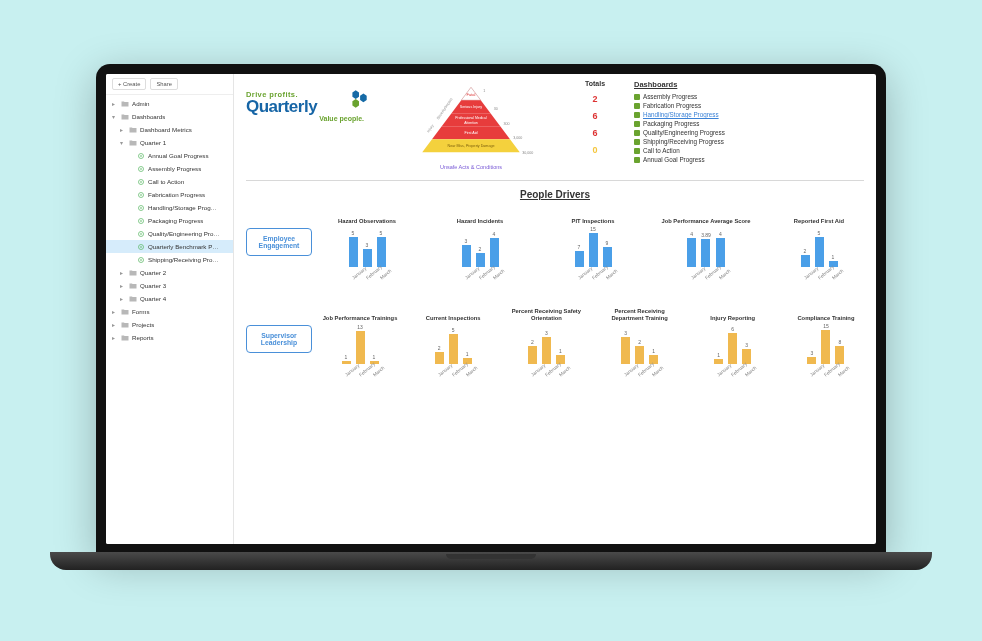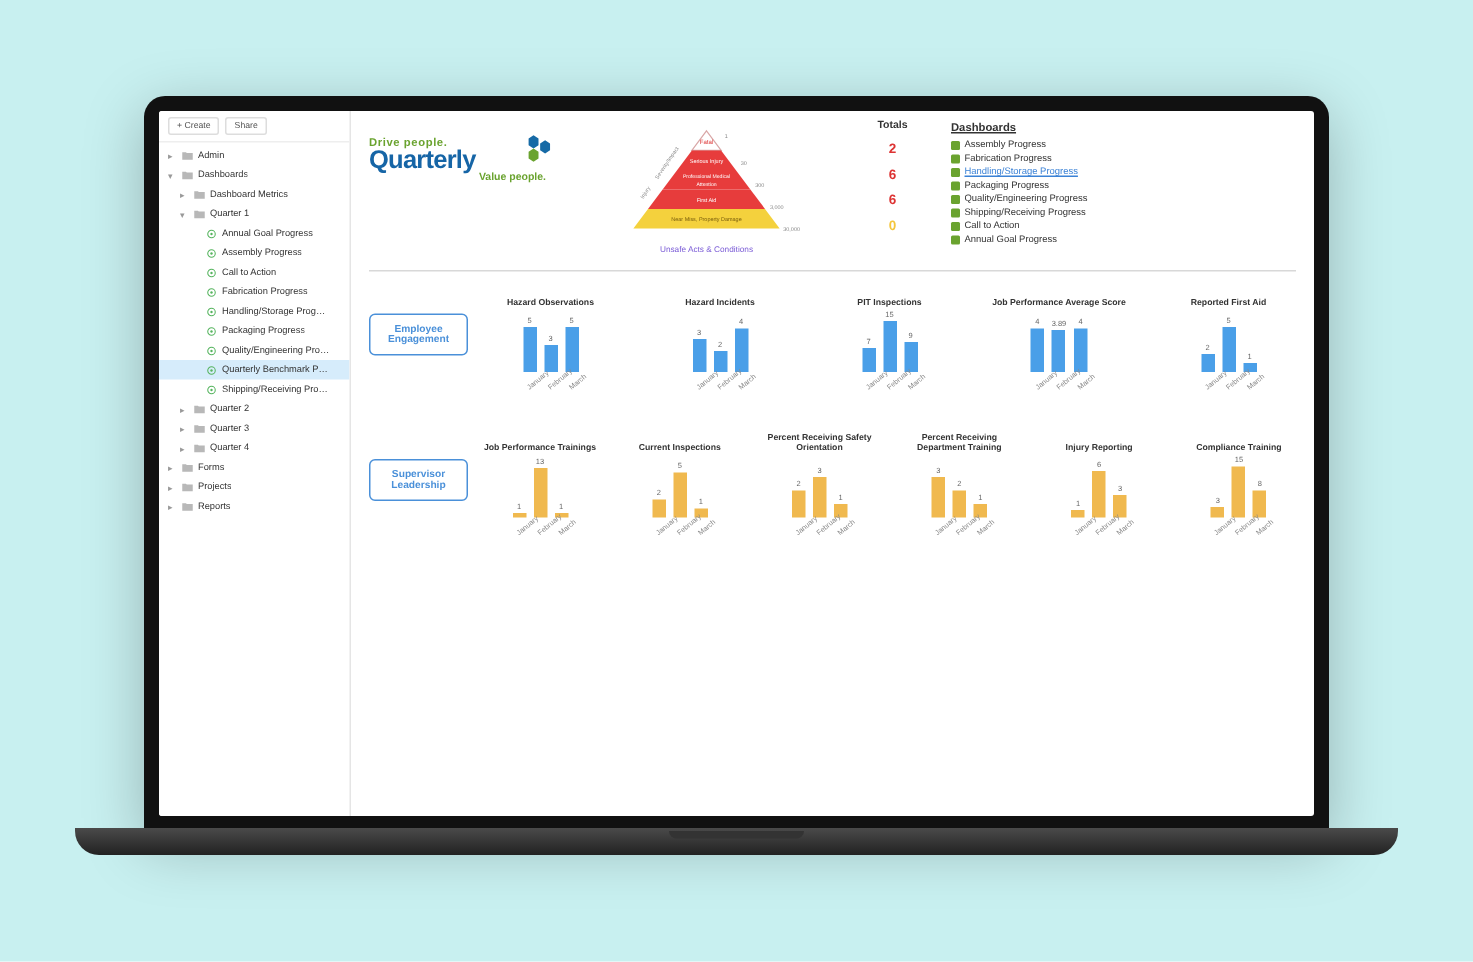--- a/index.html
+++ b/index.html
@@ -273,21 +273,21 @@
               <svg viewBox="0 0 40 40">
                   <g fill="#166aa6">
                     <polygon points="14,4 20,8 20,16 14,20 8,16 8,8"></polygon>
                     <polygon points="28,10 34,14 34,22 28,26 22,22 22,14"></polygon>
                   </g>
                   <g fill="#6aa32f">
                     <polygon points="14,20 20,24 20,32 14,36 8,32 8,24"></polygon>
                   </g>
                 </svg>
             </span>
-            <div class="logo-txt1">Drive people.</div>
+            <div class="logo-txt1">Drive profits.</div>
             <div class="logo-txt2">Quarterly</div>
             <div class="logo-txt3">Value people.</div>
           </div>
         </div>
 
         <div class="pyramid-block">
           <svg class="pyr-svg" viewBox="0 0 160 96">
             <g>
               <polygon points="80,4 92,20 68,20" fill="#fff" stroke="#d9a7a7"></polygon>
               <text x="80" y="15" text-anchor="middle" font-size="5" fill="#d33">Fatal</text>
@@ -360,20 +360,21 @@
               <li>
                 <span class="sq" style="background:#6aa32f"></span>
                 <span class="lnk">Annual Goal Progress</span>
               </li>
             </ul>
         </div>
       </div>
 
       <hr class="hr">
 
+      <div class="section-title">People Drivers</div>
 
       <div id="driver-rows">
           <div class="row-wrap">
             <div class="row-label-box">
               <div class="row-label">Employee <br>Engagement</div>
             </div>
             <div class="charts-row">
               <div class="mini-chart" style="width: 90px;">
                 <div class="mini-title" style="width: 90px;">Hazard Observations</div>
                 <div class="bars-area">

